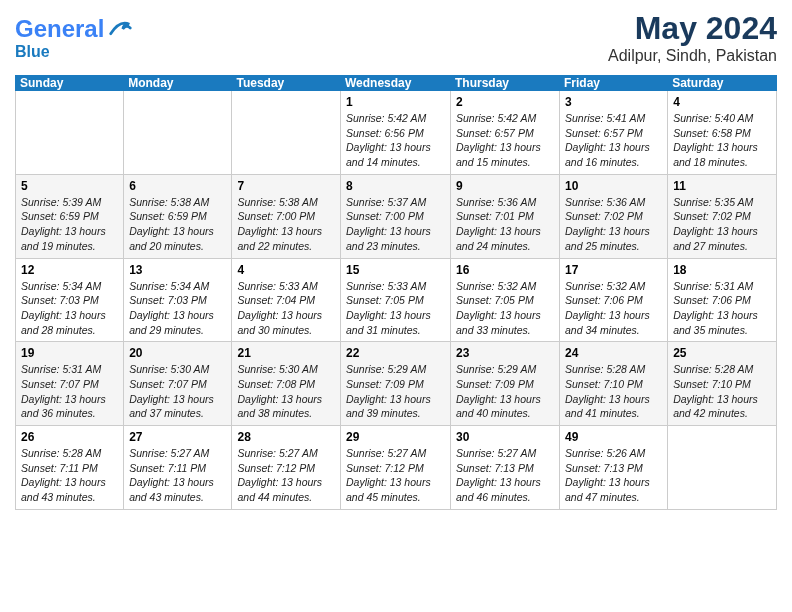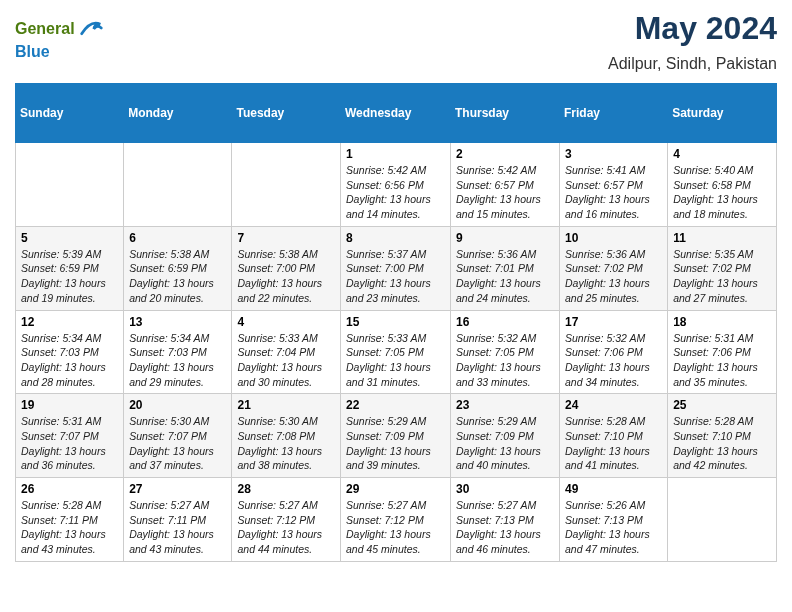--- a/index.html
+++ b/index.html
@@ -15,54 +15,53 @@
       justify-content: space-between;
       align-items: flex-start;
       margin-bottom: 10px;
     }
     .logo {
       display: flex;
       align-items: center;
       margin-top: 5px;
     }
     .logo-text {
-      font-size: 16px;
-      font-weight: bold;
-      color: #4d7c0f;
+      font-size: 24px;
+      font-weight: bold;
+      color: #3b82f6;
       line-height: 1.1;
     }
     .logo-icon {
       width: 28px;
       height: 28px;
       margin-left: 2px;
       margin-right: 0;
     }
     .title-area {
       text-align: right;
     }
     .month-title {
       font-size: 32px;
       font-weight: bold;
       color: #1a3a5c;
     }
     .location-title {
       font-size: 16px;
       color: #333;
       font-weight: normal;
-      margin-top: 8px;
     }
     .calendar {
       width: 100%;
       border-collapse: collapse;
       font-size: 11px;
     }
     .calendar th {
       background: #1a7abf;
       color: #fff;
-      padding: 22px 4px;
+      padding: 0 4px;
       text-align: left;
       font-size: 12px;
       font-weight: bold;
       border: 1px solid #1a7abf;
     }
     .calendar td {
       border: 1px solid #ccc;
       vertical-align: top;
       padding: 4px 5px;
       width: 113px;

